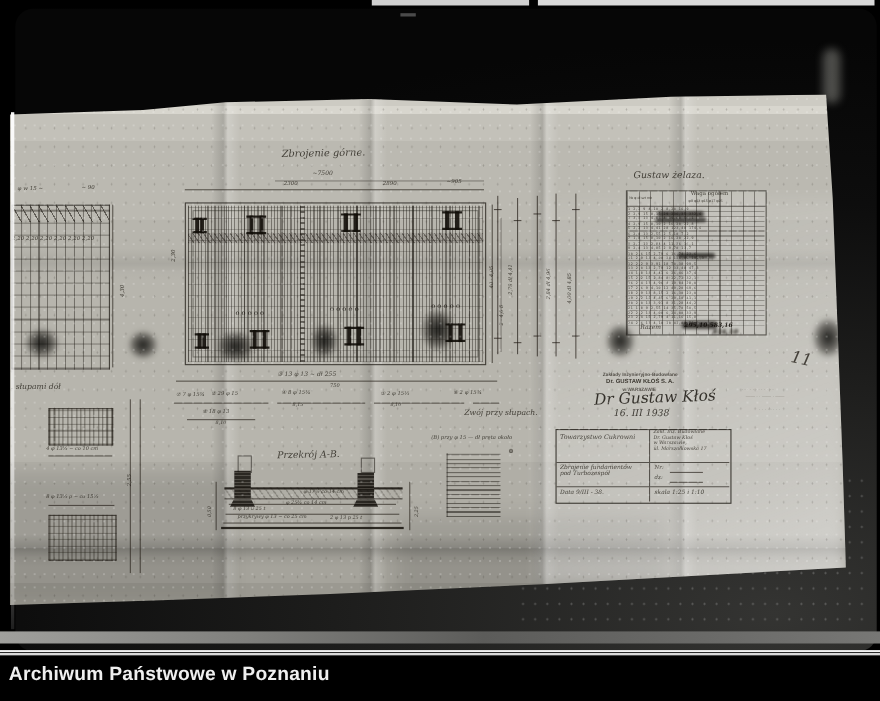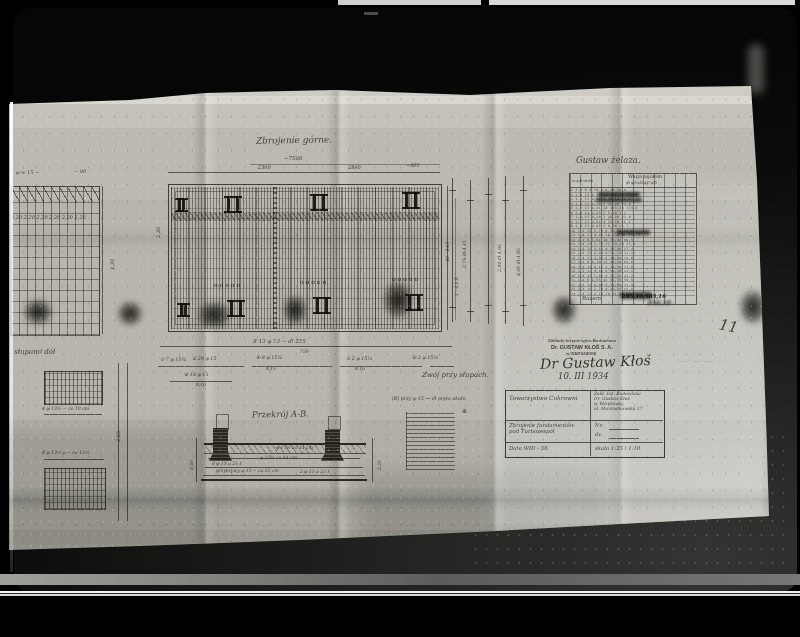--- a/index.html
+++ b/index.html
@@ -255,21 +255,21 @@
     <div class="t" style="left:648px;top:300px;font-size:6px;font-weight:bold;filter:blur(.8px);color:var(--ink2);">816,10</div>
     <div class="smudge" style="left:598px;top:192px;width:42px;height:5px;"></div>
     <div class="smudge" style="left:596px;top:198px;width:46px;height:4px;"></div>
     <div class="smudge" style="left:616px;top:230px;width:34px;height:5px;"></div>
     <div class="smudge" style="left:620px;top:292px;width:32px;height:7px;"></div>
 
     <div class="t sans" style="left:548px;top:339px;font-size:4.4px;font-weight:bold;color:rgba(40,35,28,.75);">Zakłady Inżynieryjno-Budowlane</div>
     <div class="t sans" style="left:551px;top:345px;font-size:5.4px;font-weight:bold;color:rgba(35,30,24,.85);">Dr. GUSTAW KŁOŚ S. A.</div>
     <div class="t sans" style="left:566px;top:352px;font-size:4.2px;font-weight:bold;color:rgba(40,35,28,.7);">w WARSZAWIE</div>
     <div class="t" style="left:540px;top:355px;font-size:14px;transform:rotate(-2deg);color:rgba(25,21,15,.85);">Dr Gustaw Kłoś</div>
-    <div class="t" style="left:558px;top:372px;font-size:8.5px;color:rgba(25,21,15,.8);">10. III 1934</div>
+    <div class="t" style="left:558px;top:372px;font-size:8.5px;color:rgba(25,21,15,.8);">16. III 1938</div>
 
     <div class="t" style="left:719px;top:318px;font-size:15px;transform:rotate(12deg);color:rgba(35,30,24,.8);">11</div>
     <div class="t sans faint" style="left:674px;top:352px;font-size:4.2px;">· · · · · · · · · · · ·</div>
     <div class="t sans faint" style="left:678px;top:359px;font-size:4.2px;">—— · · —— · ——</div>
     <div class="t sans faint" style="left:690px;top:371px;font-size:4.2px;">· · · · · · · ·</div>
 
     <div id="tblock">
       <div class="cell" style="left:0;top:0;width:84px;height:29px;border-right-width:1px;border-bottom-width:1px;">
         <div class="t" style="left:3px;top:4px;font-size:5.8px;">Towarzystwo Cukrowni</div>
       </div>
@@ -338,14 +338,17 @@
     <div class="blob" style="left:550px;top:294px;width:28px;height:32px;"></div>
     <div class="blob" style="left:738px;top:288px;width:30px;height:38px;"></div>
 
     <div class="grain"></div>
   </div>
 
   <div id="left-edge"></div>
 
   <div id="bottom-band"></div>
   <div id="white-line"></div>
+  <div id="caption-bar">
+    <div class="cap">Archiwum Państwowe w Poznaniu</div>
+  </div>
 
 </div>
 
 </body></html>

